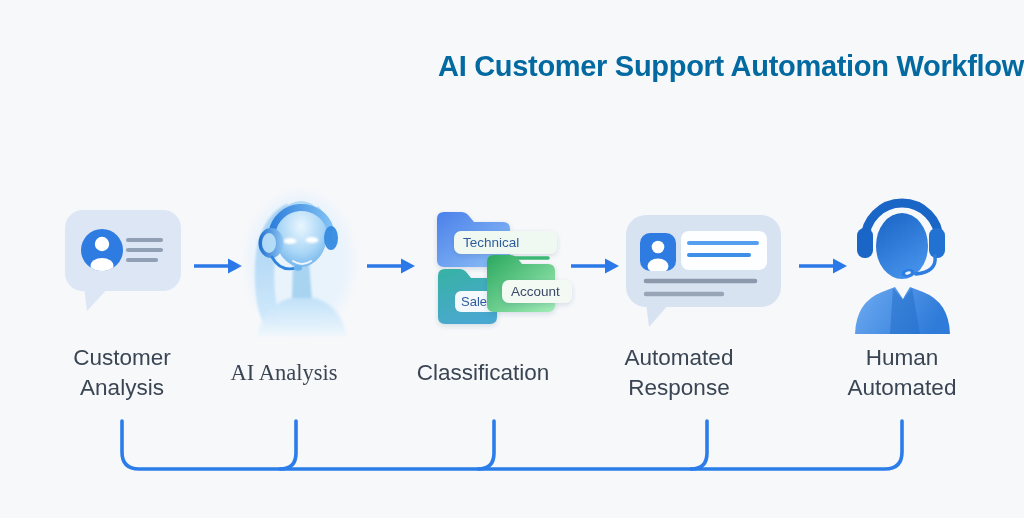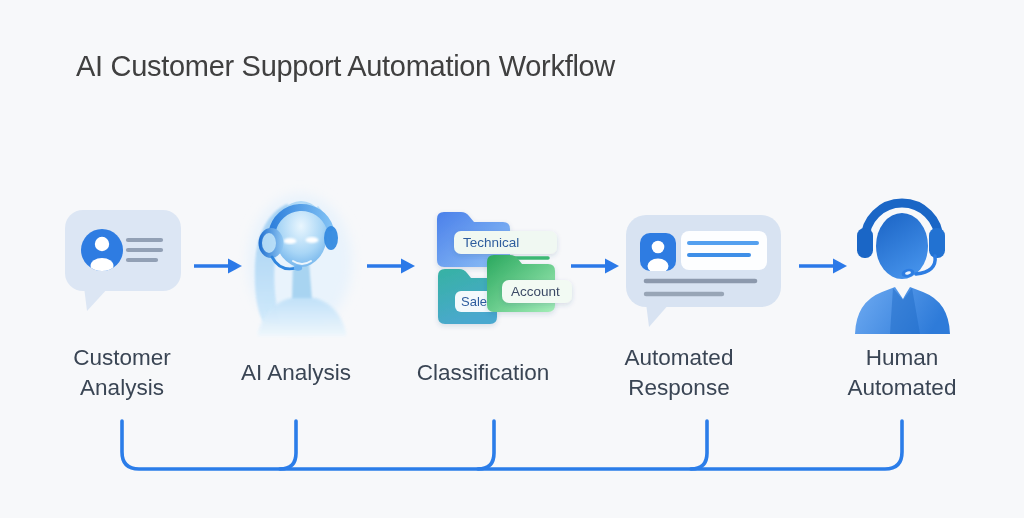--- a/index.html
+++ b/index.html
@@ -3,30 +3,30 @@
 <meta charset="utf-8">
 <style>
   html,body{margin:0;padding:0;}
   body{
     width:1024px;height:518px;position:relative;overflow:hidden;
     background:#f7f8fa;
     font-family:"Liberation Sans", sans-serif;
   }
   .title{
     position:absolute;top:50px;left:76px;width:948px;
-    text-align:left;font-size:29px;font-weight:400;
-    color:#404040;letter-spacing:-0.3px;
+    text-align:right;font-size:29px;font-weight:700;
+    color:#0369a1;letter-spacing:-0.3px;
   }
   .stage-label{
     position:absolute;top:336px;height:74px;
     display:flex;align-items:center;justify-content:center;
     text-align:center;font-size:22.5px;line-height:30px;color:#3a4554;
   }
   .lbl-0{left:57px;width:130px;}
-  .lbl-1{left:206px;width:180px;}
+  .lbl-1{left:194px;width:180px;font-family:Liberation Serif, serif;}
   .lbl-2{left:388px;width:190px;}
   .lbl-3{left:604px;width:150px;}
   .lbl-4{left:832px;width:140px;}
   svg.scene{position:absolute;left:0;top:0;}
   .pill-text{font-family:"Liberation Sans", sans-serif;}
 </style>
 </head>
 <body>
 
 <div class="title">AI Customer Support Automation Workflow</div>

